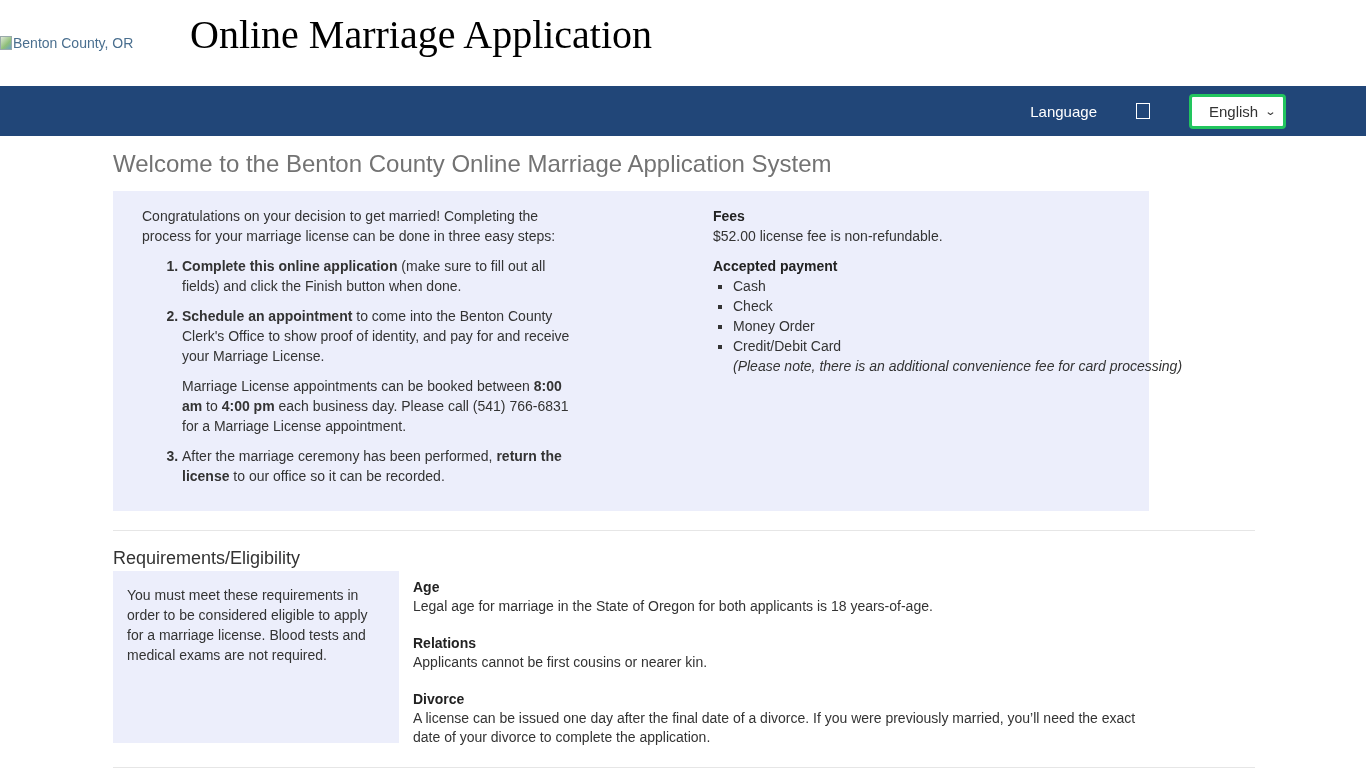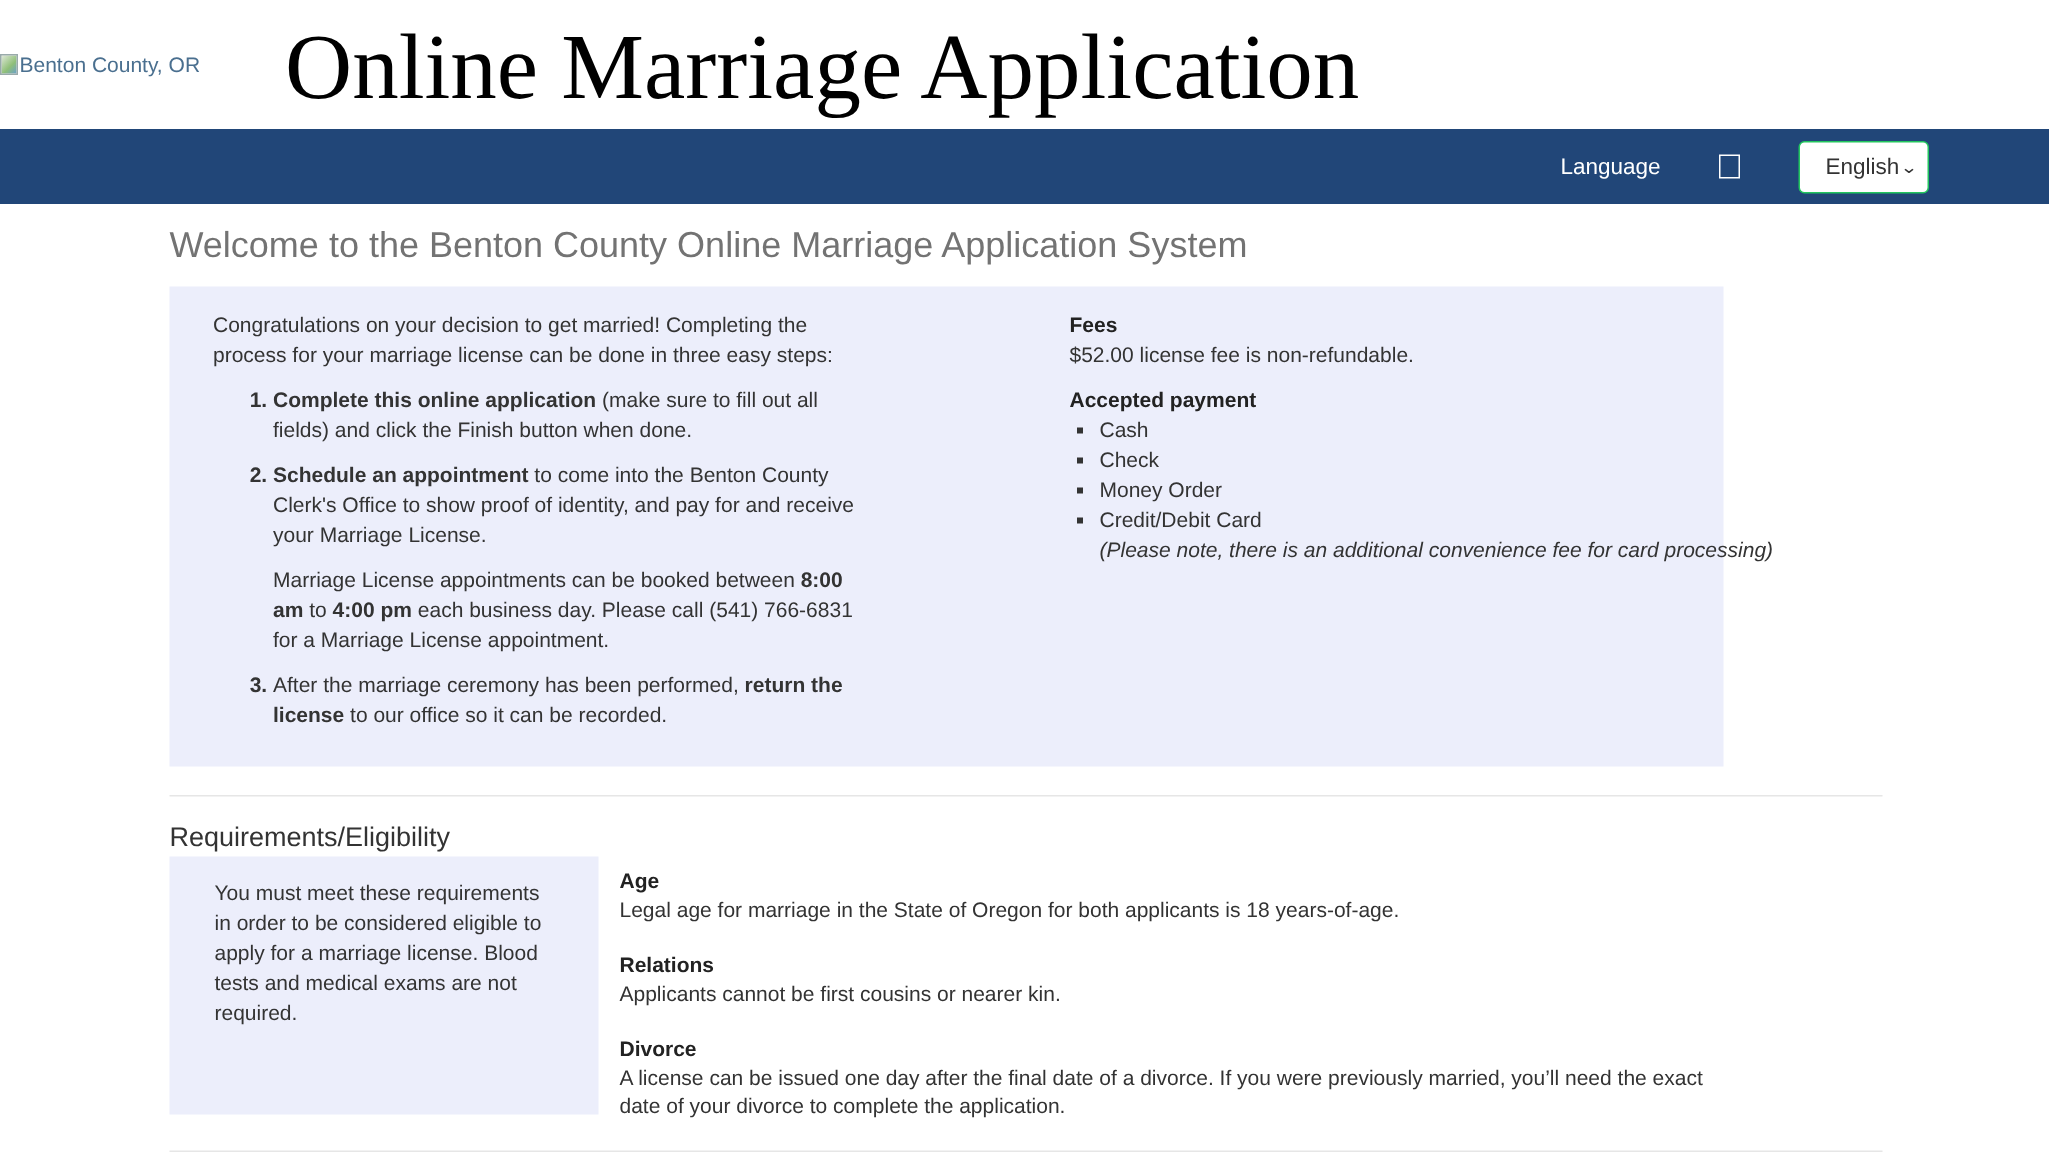--- a/index.html
+++ b/index.html
@@ -12,33 +12,33 @@
     .header { position: relative; height: 86px; background: #fff; }
     .logo {
       position: absolute; left: 0; top: 35px;
       font-size: 14px; color: #4a6f8f; display: flex; align-items: center; justify-content: center;
     }
     .logo .broken {
       display: inline-block; width: 12px; height: 14px; margin-right: 1px;
       border: 1px solid #9aa; background: linear-gradient(135deg,#dfe8d8 0%,#8fbf78 60%,#6aa0c8 100%);
     }
     .site-title {
-      position: absolute; left: 190px; top: 10px;
-      font-family: "Liberation Serif", serif; font-size: 62px; color: #000;
+      position: absolute; left: 190px; top: 0;
+      font-family: "Liberation Serif", serif; font-size: 40px; color: #000;
       font-weight: normal; margin: 0; line-height: 70px;
     }
     .navbar {
       height: 50px; background: #214678; display: flex; align-items: center;
       justify-content: flex-end; padding-right: 80px; gap: 32px;
     }
     .lang-label { color: #fff; font-size: 15px; margin-right: 7px; }
     .lang-box { width: 14px; height: 16px; border: 1px solid #fff; margin-right: 7px; }
     .lang-select {
-      width: 87px; height: 35px; border-radius: 4px; background: #fff;
-      border: 1px solid #22c55e; font-size: 15px; color: #333;
+      width: 97px; height: 35px; border-radius: 4px; background: #fff;
+      border: 3px solid #22c55e; font-size: 15px; color: #333;
       display: flex; align-items: center; justify-content: space-between; padding: 0 8px 0 17px;
     }
     .lang-select .chev { font-size: 11px; color: #333; transform: scaleX(1.3); }
     .welcome {
       position: absolute; left: 113px; top: 150px; margin: 0;
       font-size: 24px; font-weight: normal; color: #737373;
     }
     .intro-box {
       position: absolute; left: 113px; top: 191px; width: 1036px; height: 320px;
       background: #eceefb;
@@ -54,21 +54,21 @@
     .intro-right p { margin: 0 0 10px 0; }
     .intro-right ul { margin: 0; padding-left: 20px; list-style-type: square; }
     .intro-right .note { font-style: italic; }
     .divider { position: absolute; left: 113px; width: 1142px; height: 1px; background: #e6e6e6; }
     .req-title {
       position: absolute; left: 113px; top: 548px; width: 1142px; text-align: left;
       font-size: 18px; color: #333; margin: 0; font-weight: normal;
     }
     .req-left {
       position: absolute; left: 113px; top: 571px; width: 286px; height: 172px;
-      background: #eceefb; padding: 14px 30px; line-height: 20px; color: #333;
+      background: #eceefb; padding: 14px 14px; line-height: 20px; color: #333;
     }
     .req-right { position: absolute; left: 413px; top: 578px; width: 740px; line-height: 19px; color: #333; }
     .req-item { margin-bottom: 18px; }
     .req-item .h { font-weight: bold; color: #222; }
   </style>
 </head>
 <body>
 
 <div class="header">
   <div class="logo">

